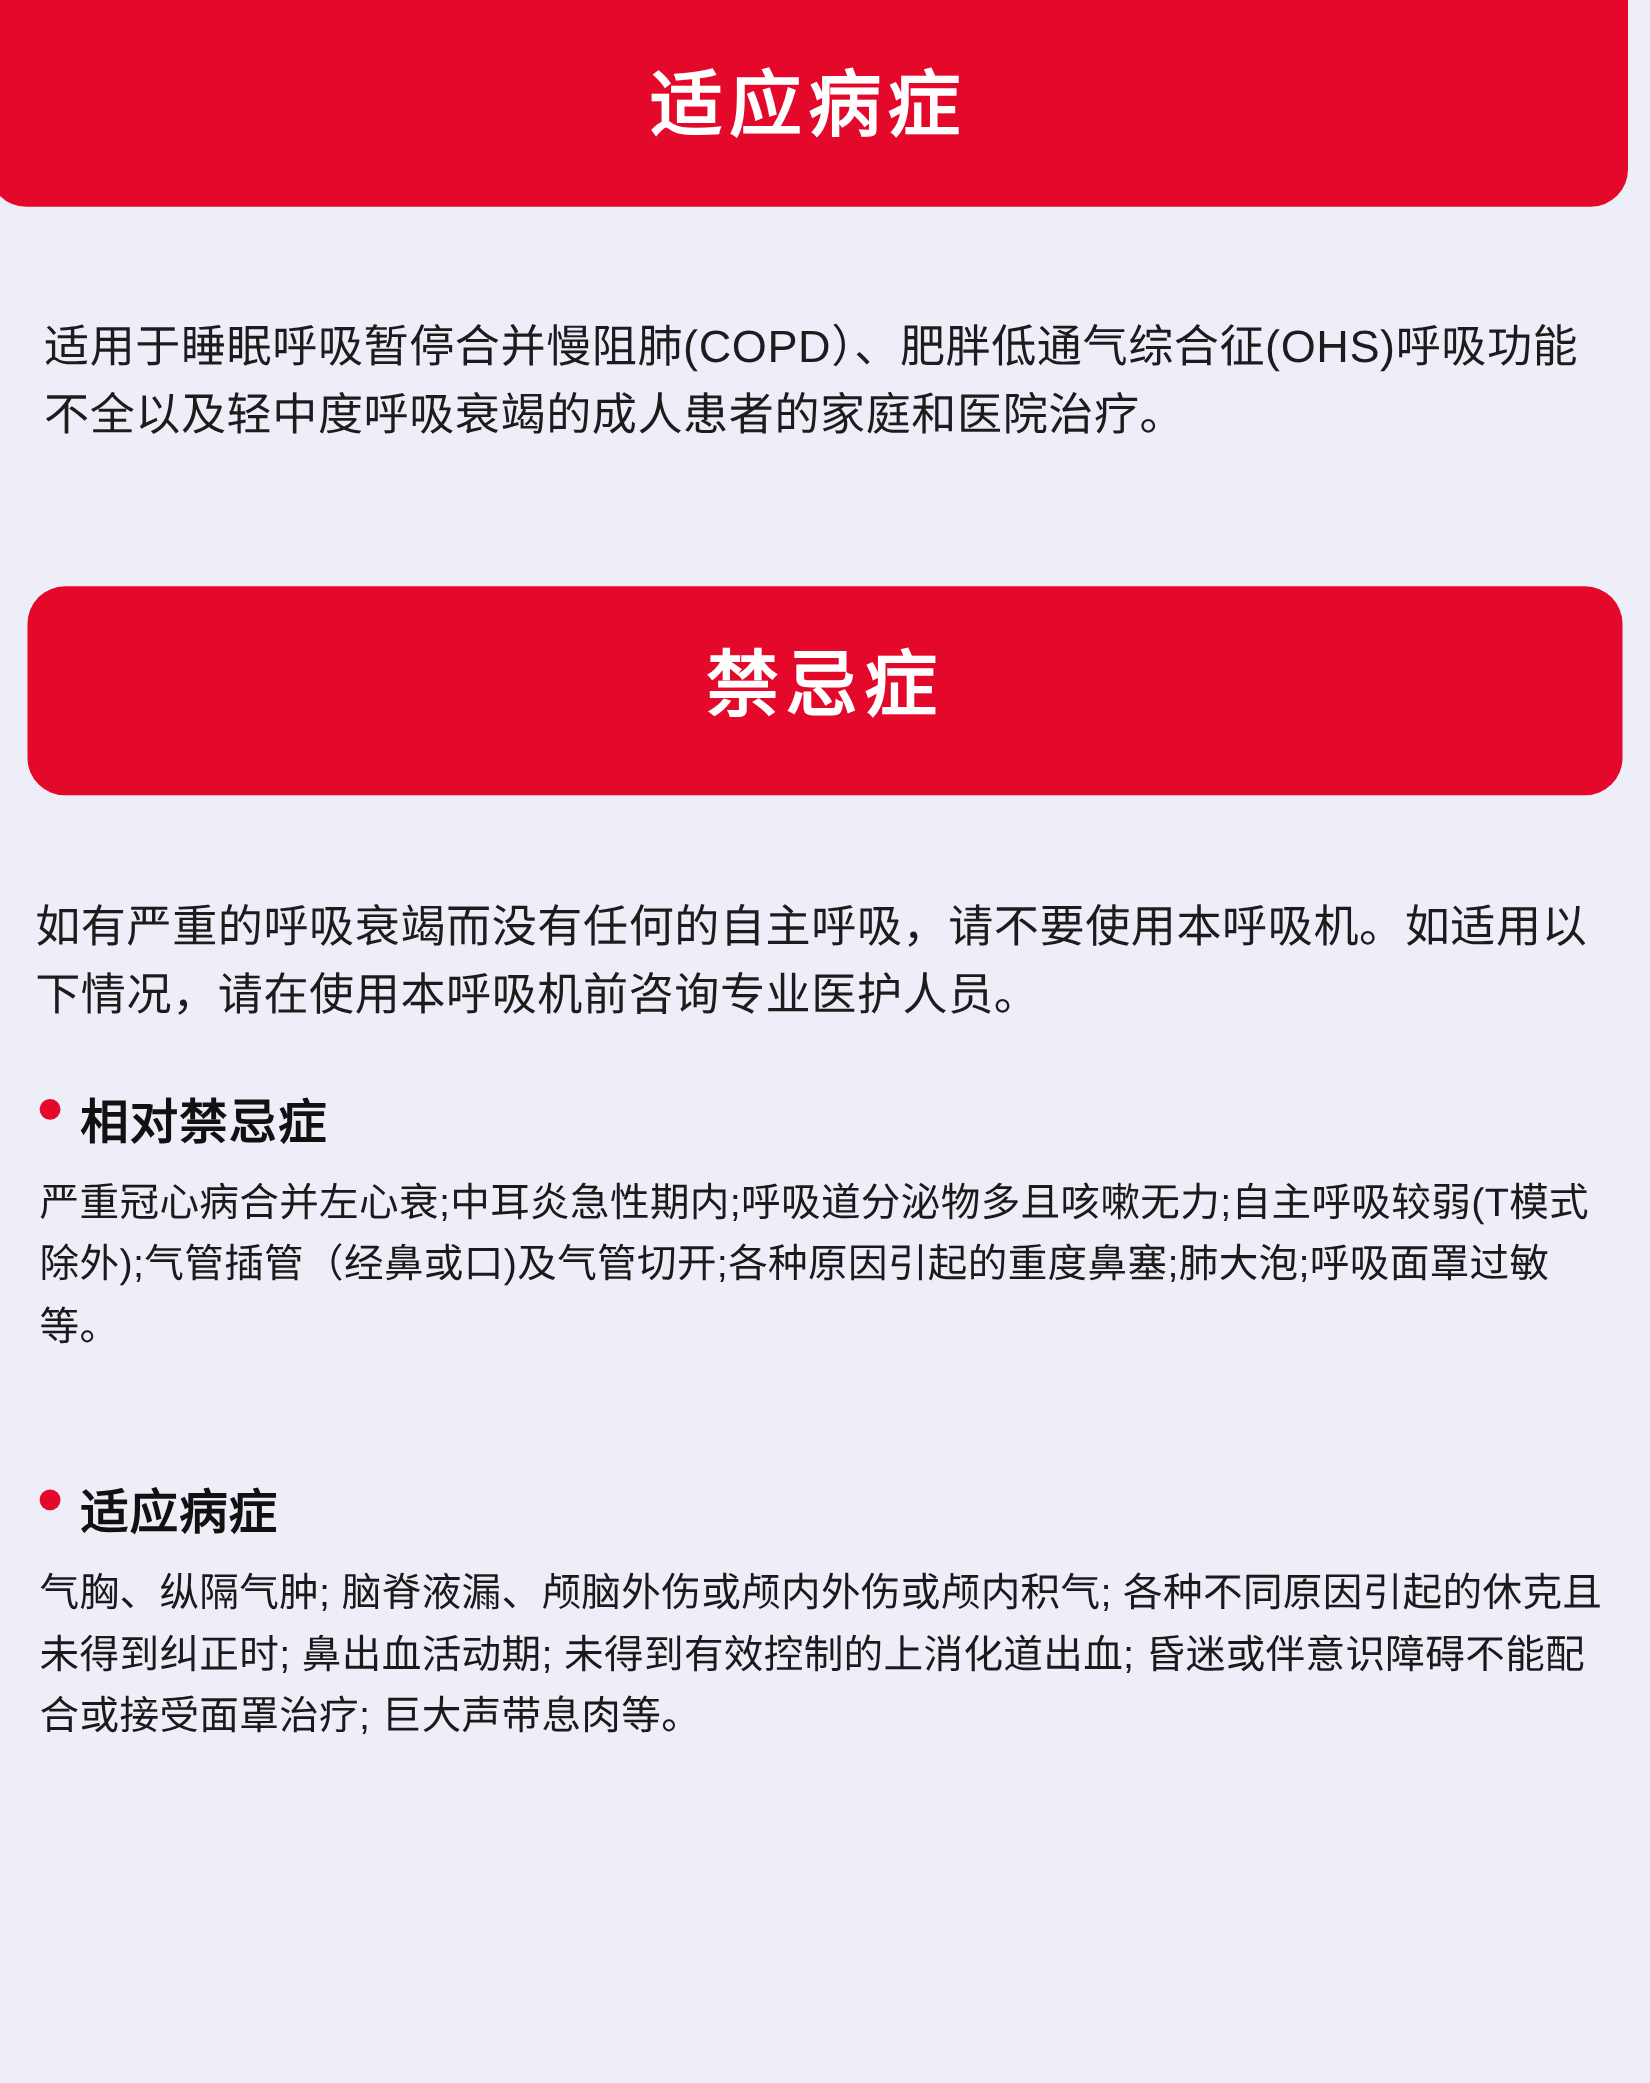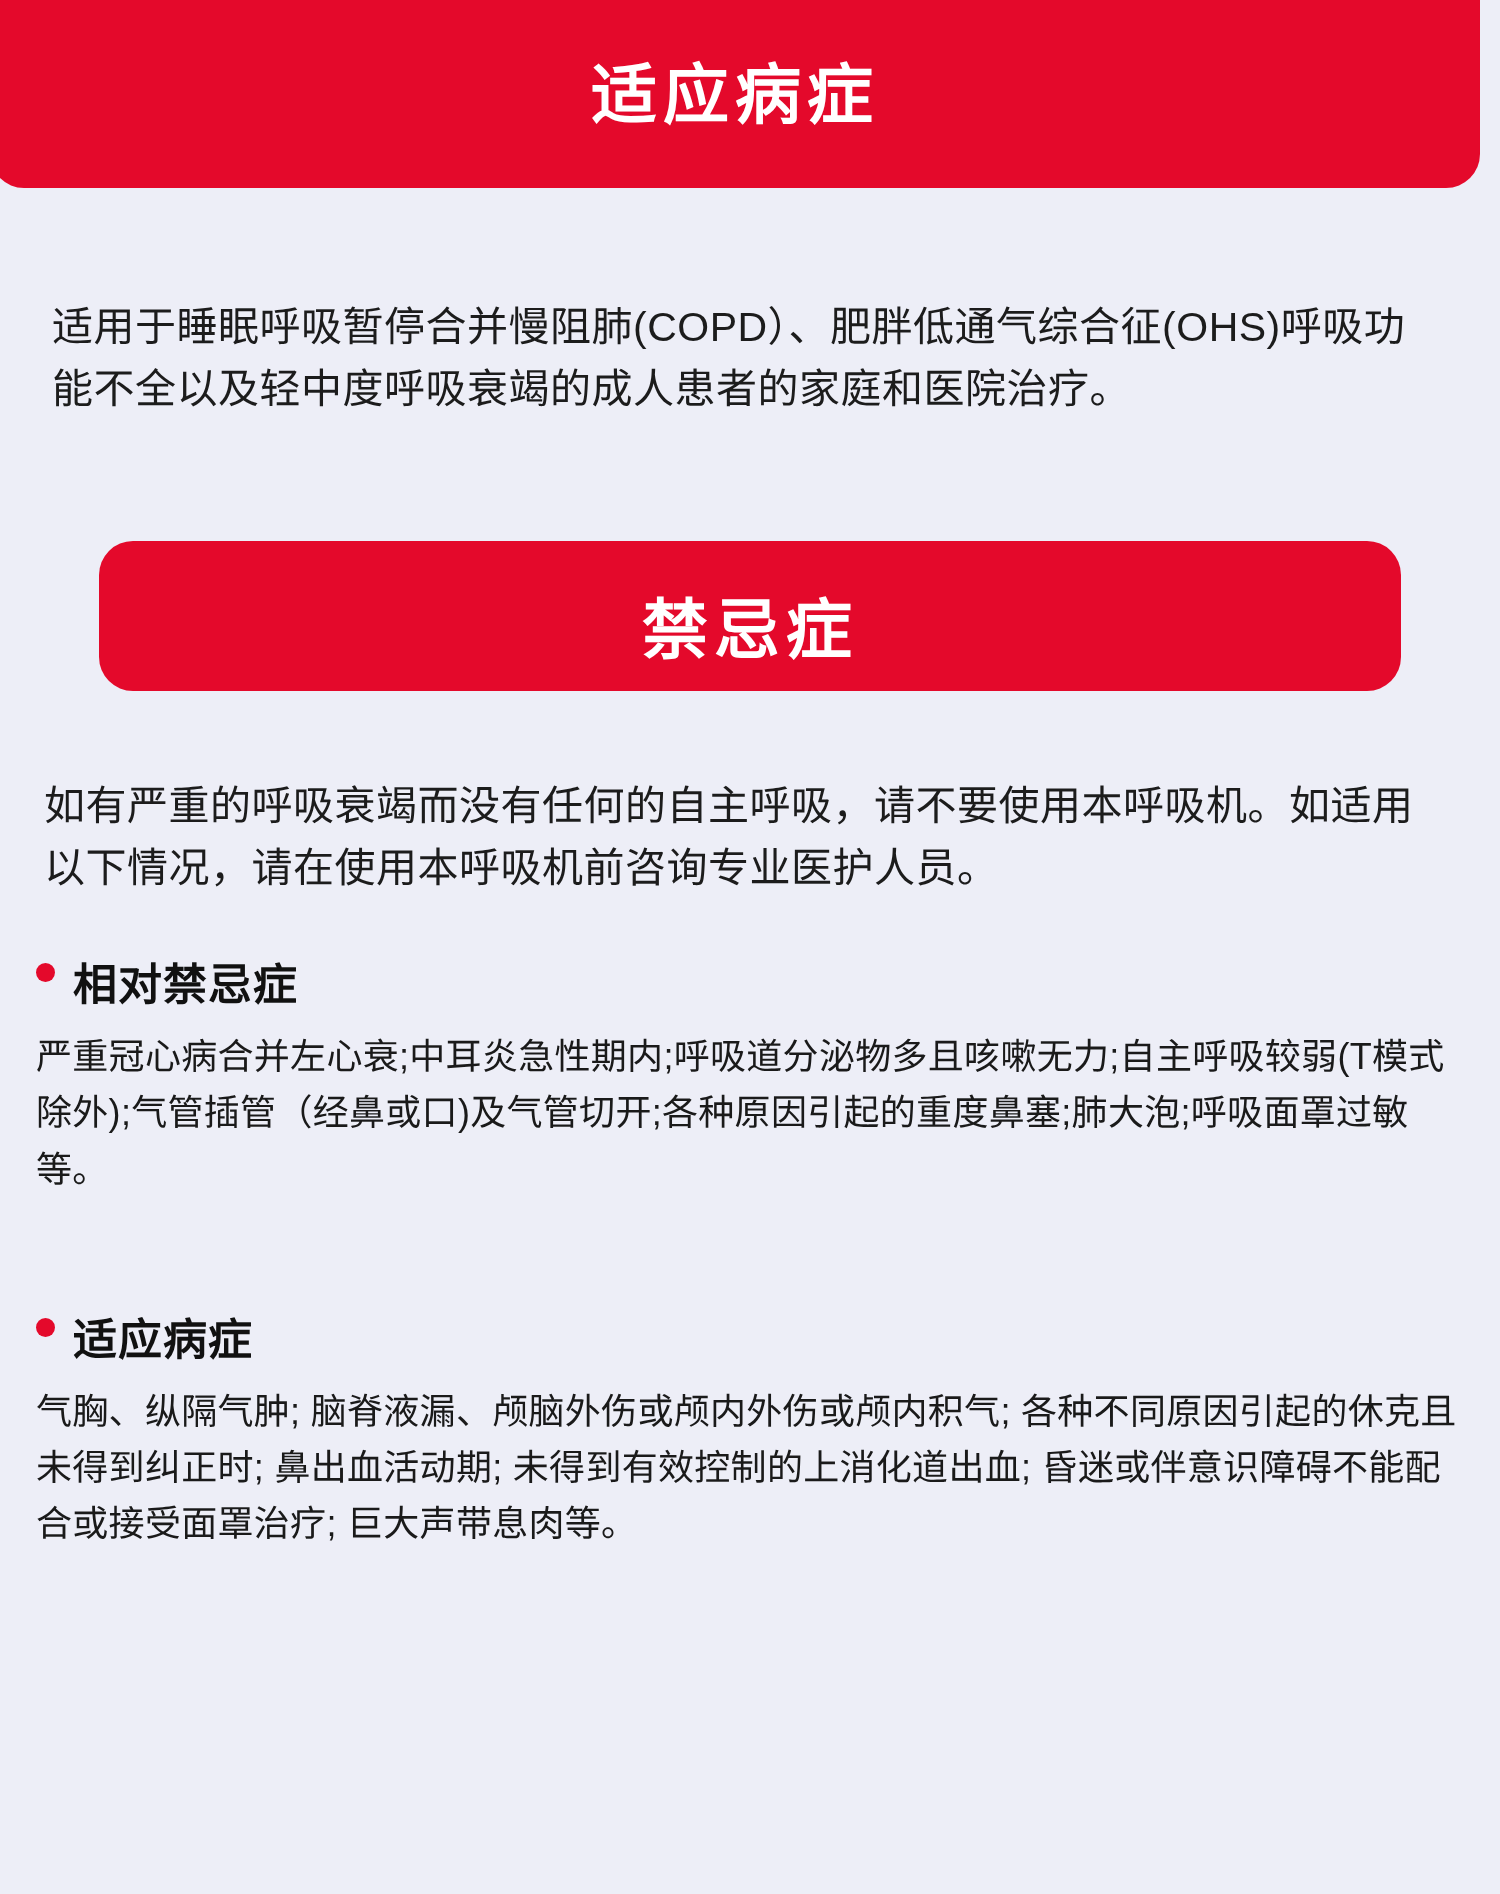--- a/index.html
+++ b/index.html
@@ -32,40 +32,40 @@
     line-height: 1;
   }
   .banner-top {
     width: 1490px;
     margin: 0 0 0 -10px;
     border-radius: 0 0 34px 34px;
     padding: 62px 0 60px 0;
     font-size: 66px;
   }
   .banner-mid {
-    width: 1302px;
-    margin: 0 auto;
+    width: 1450px;
+    margin: 16px auto;
     border-radius: 34px;
-    padding: 56px 0 28px 0;
+    padding: 56px 0 68px 0;
     font-size: 66px;
   }
 
   .gap-after-banner-top { height: 92px; }
   .gap-before-banner-mid { height: 104px; }
   .gap-after-banner-mid { height: 68px; }
 
   .body-block {
     padding: 0 36px 0 28px;
   }
   .para {
     font-size: 41px;
     line-height: 1.52;
     color: #1c1c1c;
     letter-spacing: 0.5px;
-    margin: 16px;
+    margin: 4px;
   }
   .para-intro {
     padding: 0 40px 0 36px;
   }
 
   .sub-heading {
     display: flex;
     align-items: flex-start;
     gap: 18px;
     margin: 64px 0 22px 0;

